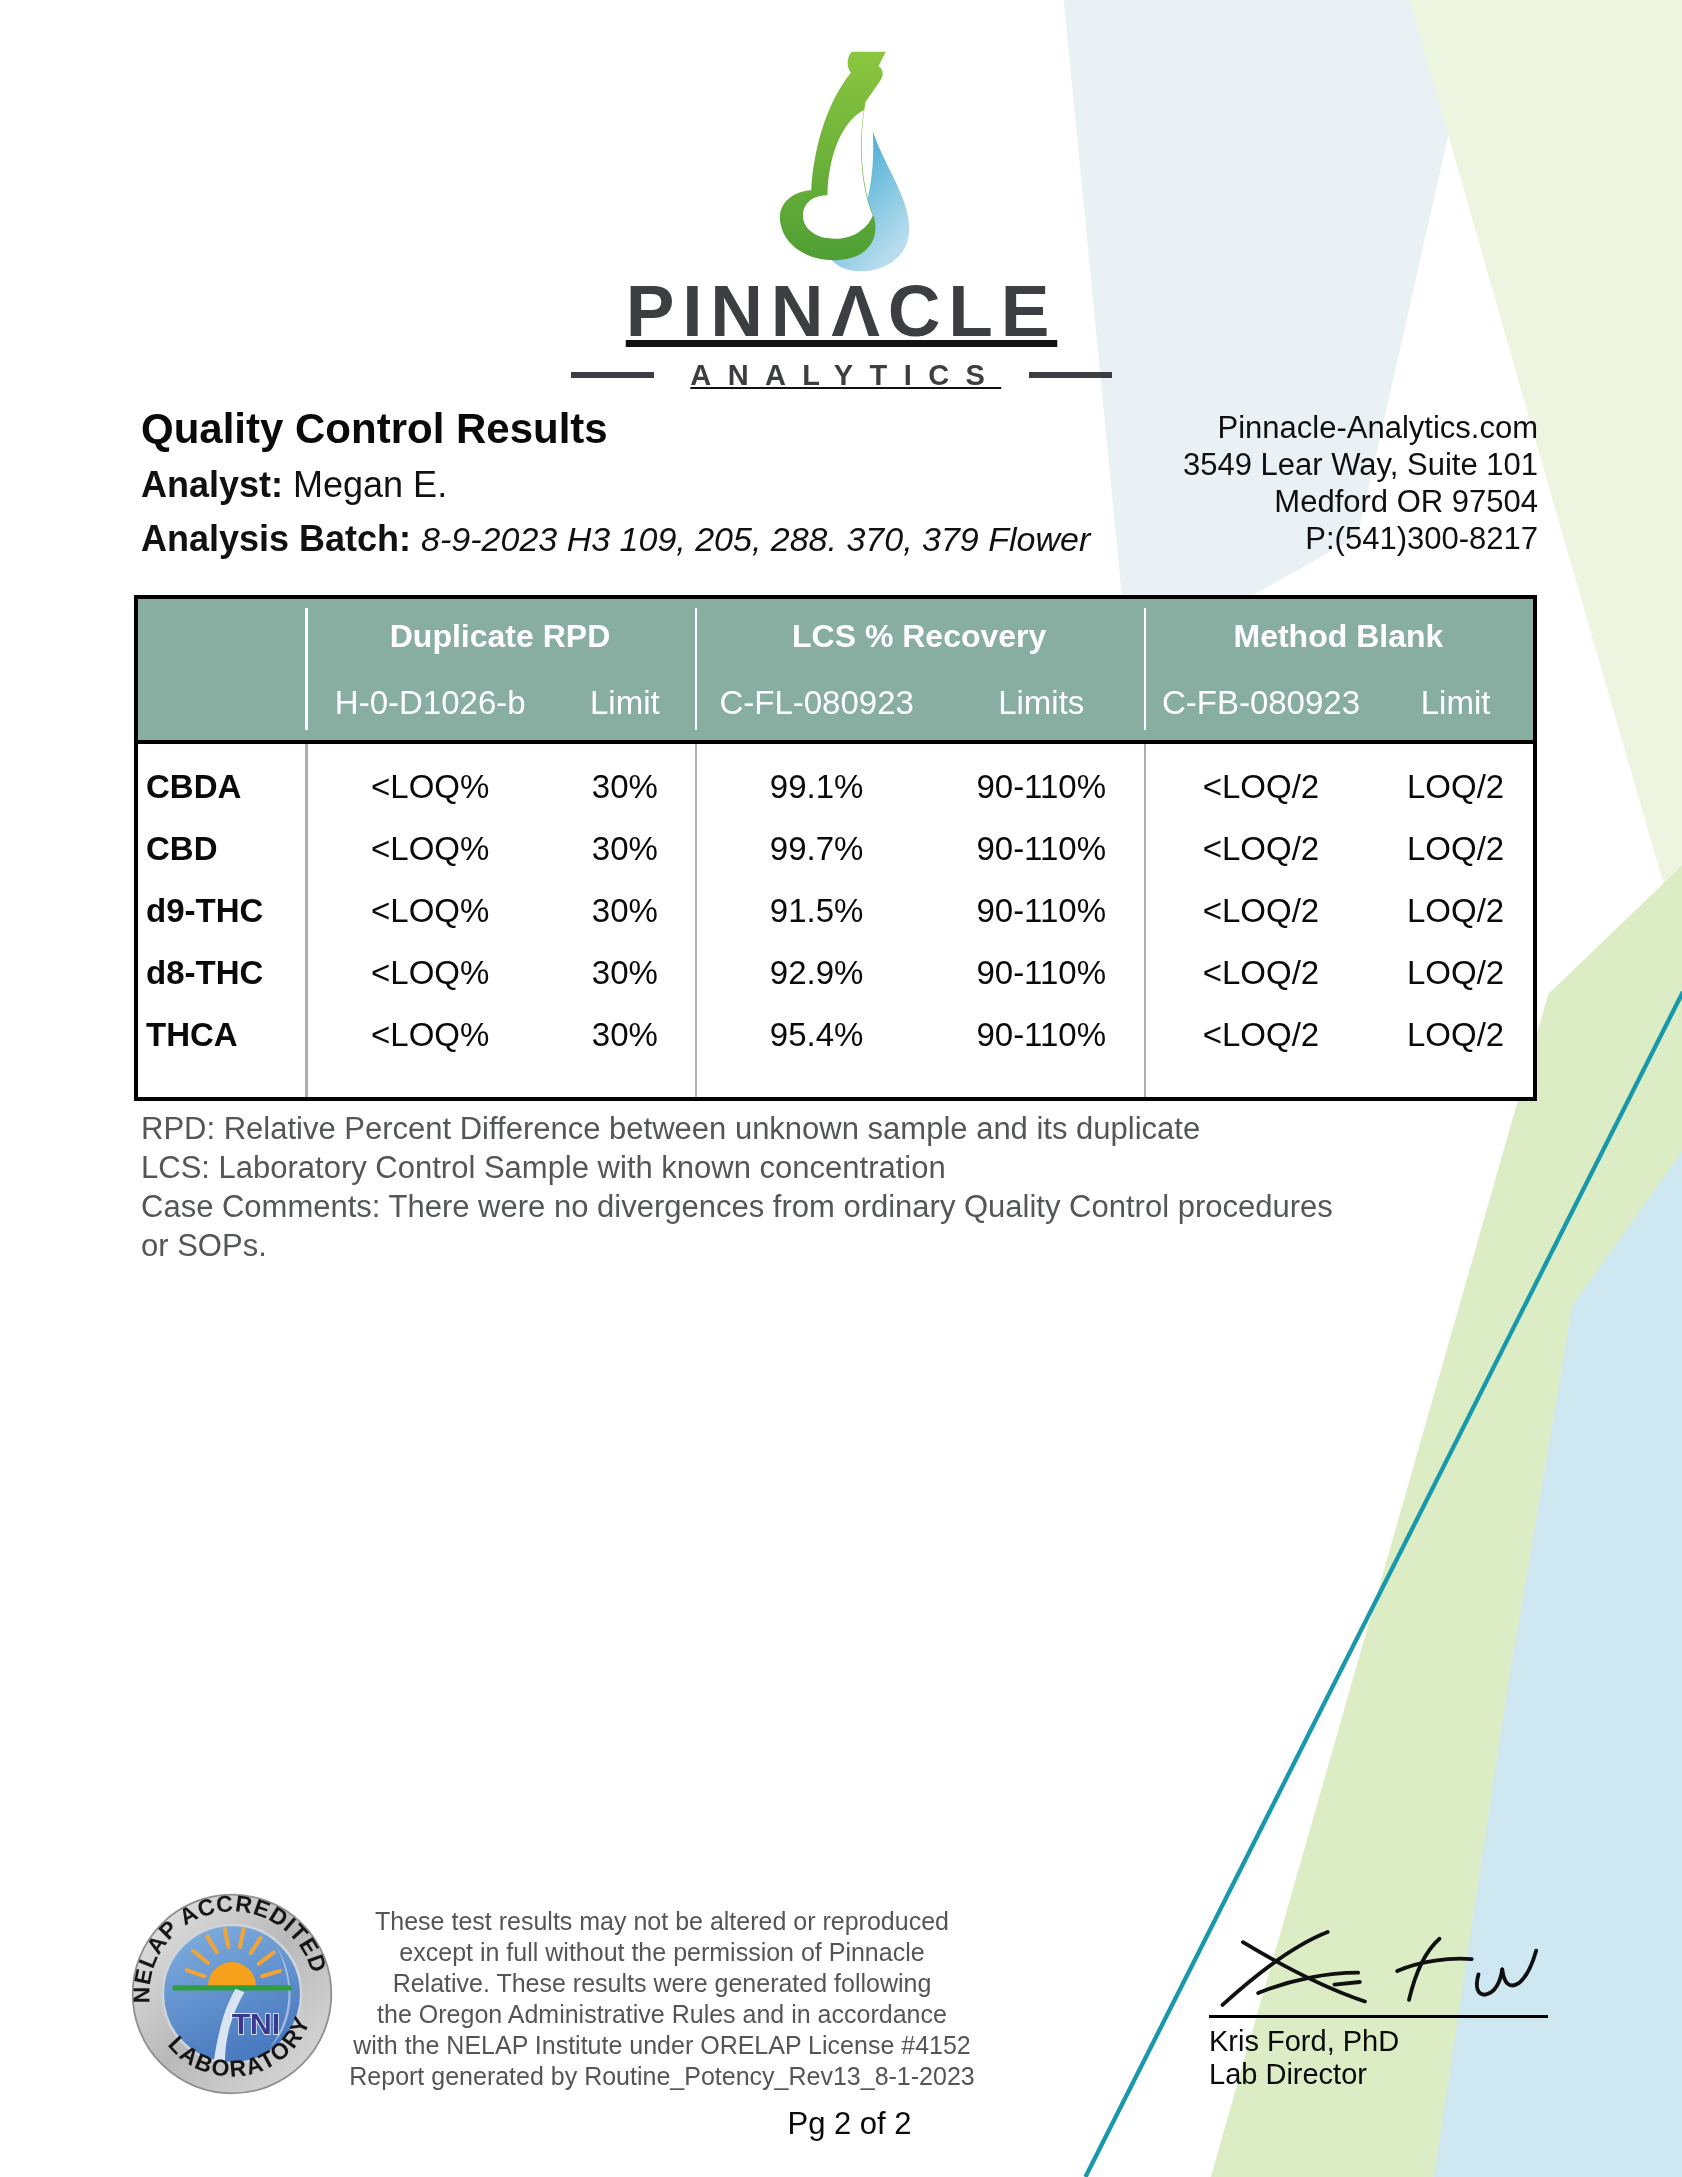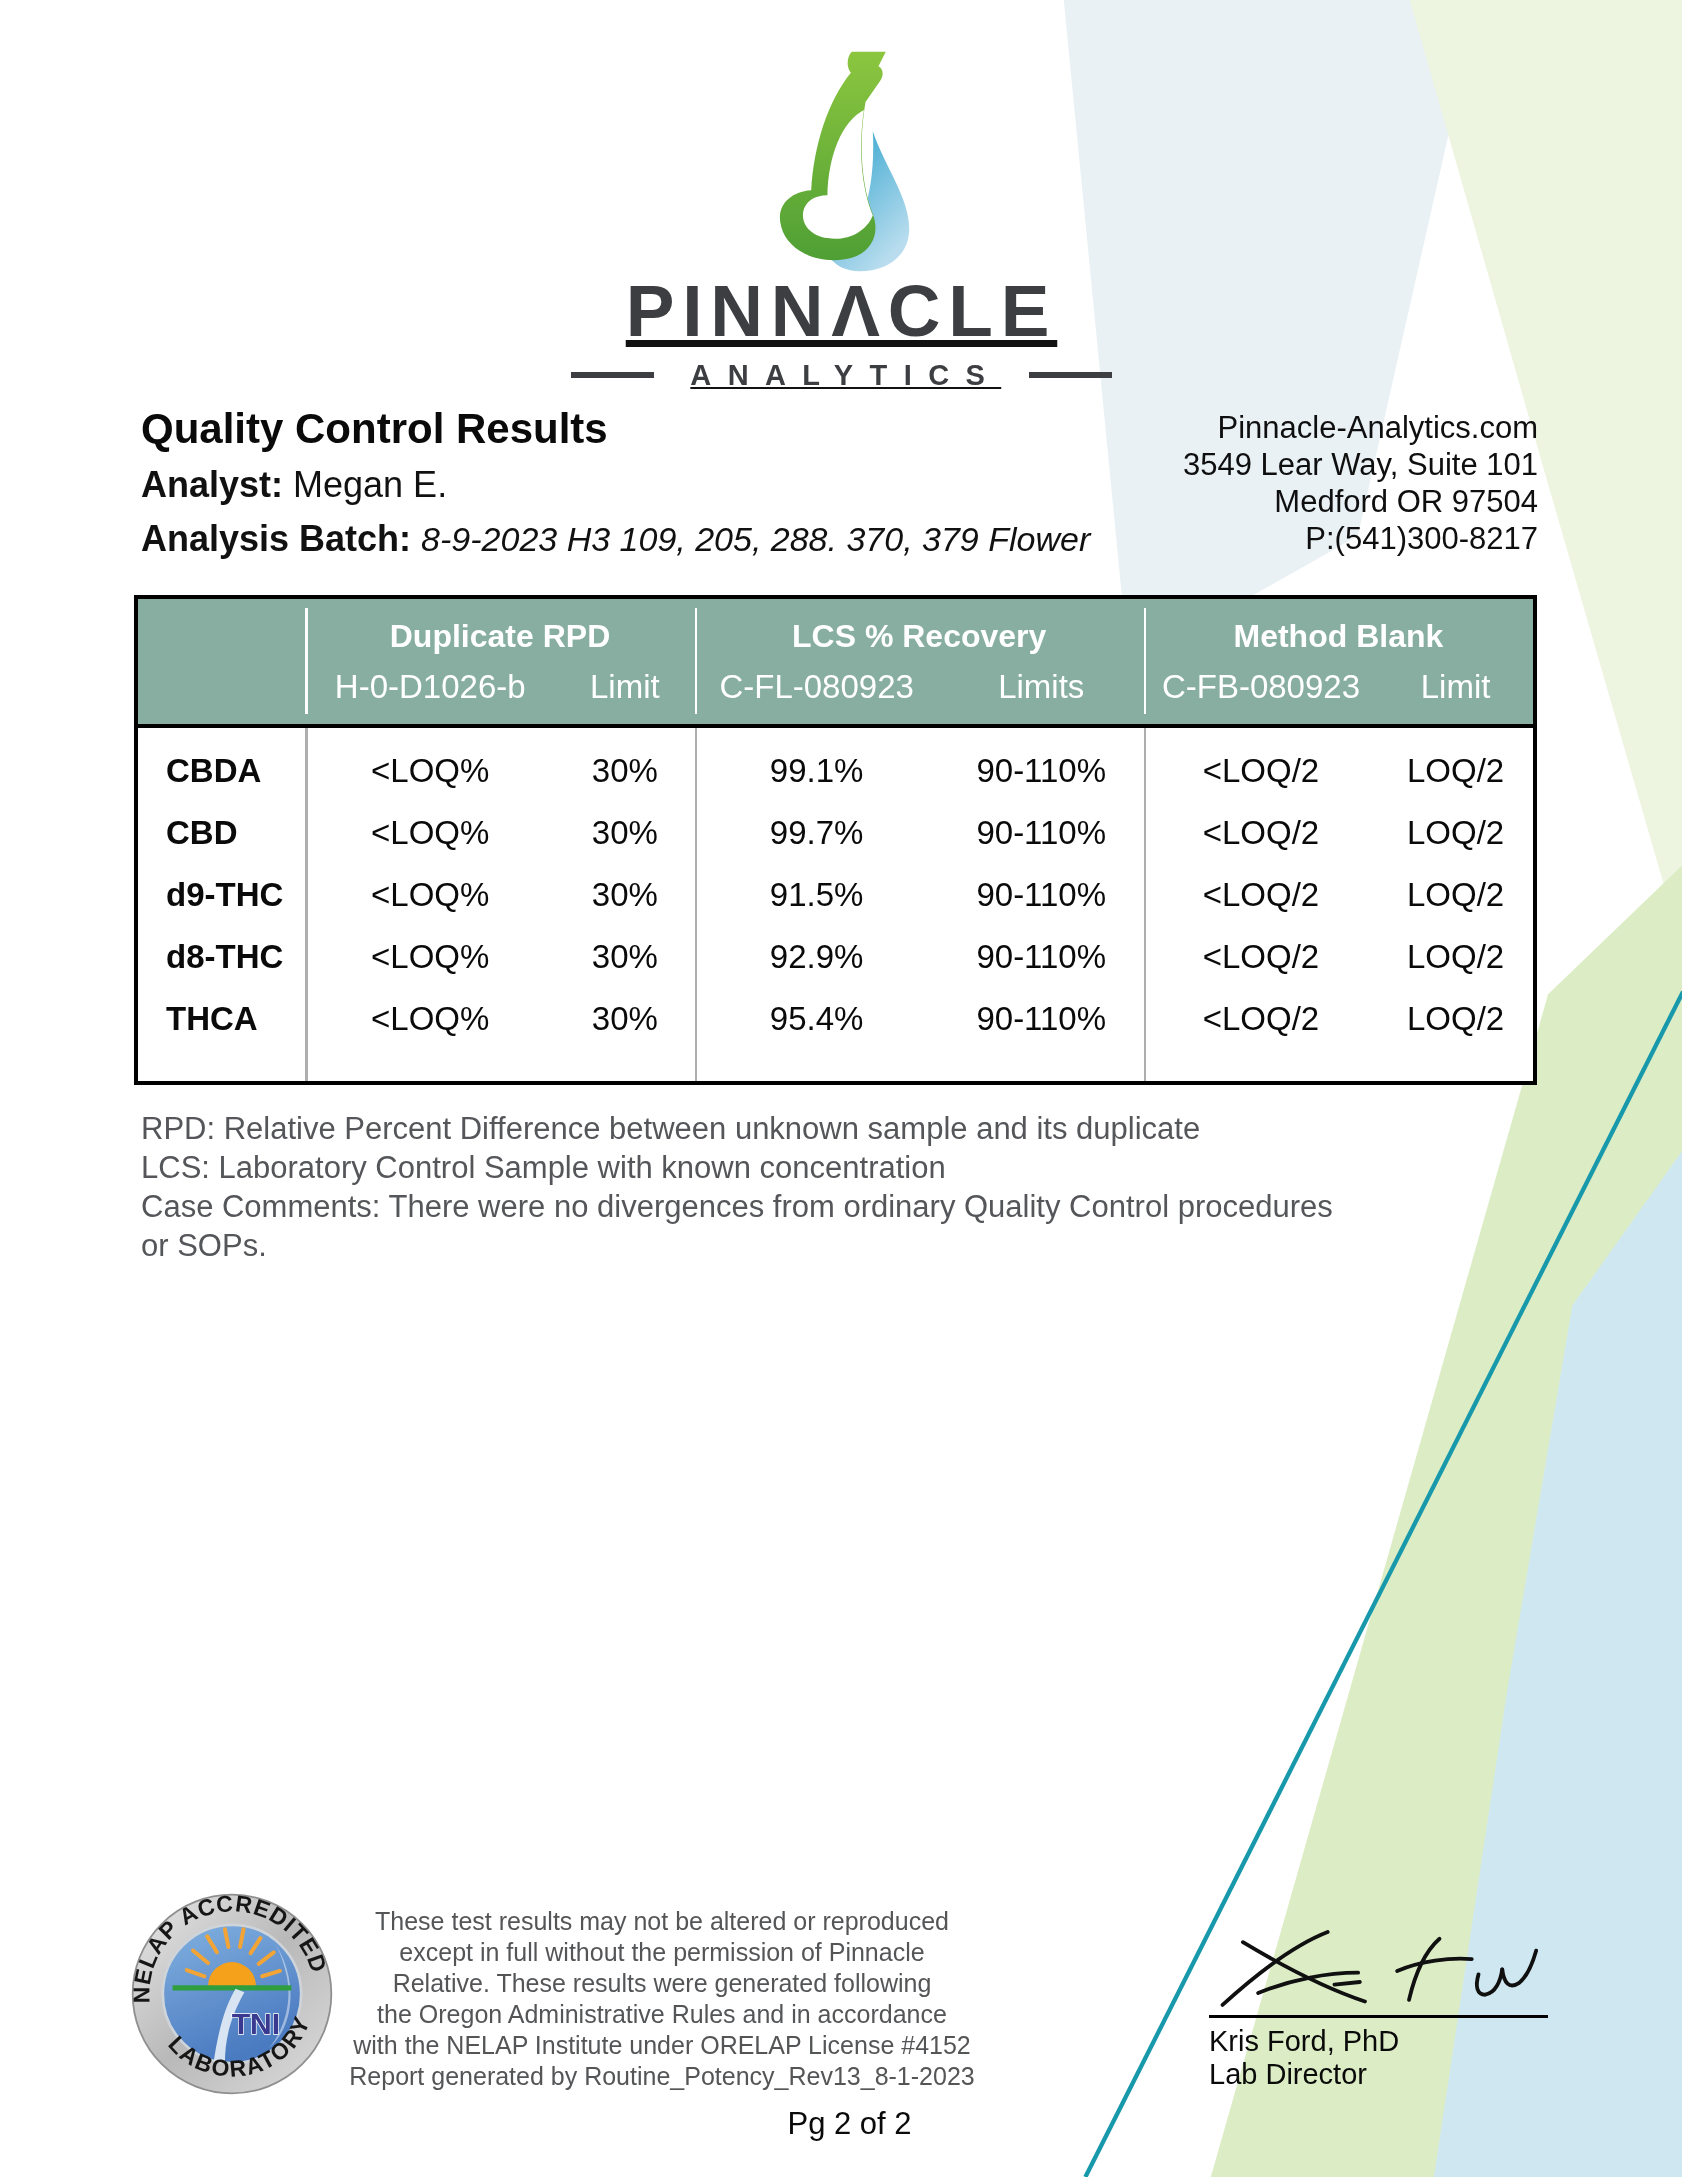--- a/index.html
+++ b/index.html
@@ -26,29 +26,29 @@
   .qc-title { font-size:42px; font-weight:700; line-height:47px; color:#0a0a0a; }
   .info-line { margin-top:12px; font-size:36px; line-height:42px; }
   .info-label { font-weight:700; }
   .batch-value { font-style:italic; font-size:34px; }
   .contact { text-align:right; font-size:31px; line-height:37px; padding-top:3.5px; color:#0f0f0f; }
 
   
   .qct { position:absolute; top:595px; left:134px; width:1403px; border:4.3px solid #000; background:#fff; }
   .qct-header { position:relative; background:#87aea1; border-bottom:4.3px solid #000; padding:14px 0 17.3px; }
   .hrow1 { display:grid; grid-template-columns:12% 27.9% 32.2% 27.9%; }
-  .hrow2 { display:grid; grid-template-columns:12% 17.9% 10% 17.5% 14.7% 16.8% 11.1%; margin-top:7px; }
+  .hrow2 { display:grid; grid-template-columns:12% 17.9% 10% 17.5% 14.7% 16.8% 11.1%; margin-top:23px; }
   .h-title { text-align:center; color:#fff; font-weight:700; font-size:32px; line-height:47px; }
   .h-sub { text-align:center; color:#fff; font-size:33px; line-height:40px; }
   .hdiv { position:absolute; top:8.6px; bottom:10.4px; width:2.6px; background:#fff; }
   .qct-body { position:relative; background:#ffffff; padding:12px 0 31px; }
   .bdiv { position:absolute; top:0; bottom:0; width:2.6px; background:#aeaeae; }
   .qct-row { display:grid; grid-template-columns:12% 17.9% 10% 17.5% 14.7% 16.8% 11.1%; height:62px; align-items:center; }
   .cell { text-align:center; font-size:33px; color:#0a0a0a; }
-  .cell-name { text-align:left; padding-left:28px; font-weight:700; }
+  .cell-name { text-align:left; padding-left:8px; font-weight:700; }
 
   
   .notes { position:absolute; top:1109px; left:141px; width:1401px; font-size:31px; line-height:39px; color:#545659; }
   .note-case { max-width:1202px; }
 
   
   .badge-wrap { position:absolute; left:130px; top:1892px; }
   .disclaimer { position:absolute; left:344px; top:1906px; width:636px; text-align:center;
                 font-size:25px; line-height:31px; color:#545557; }
   .page-label { position:absolute; left:16px; right:0; top:2106px; text-align:center; font-size:31px; color:#0a0a0a; }

